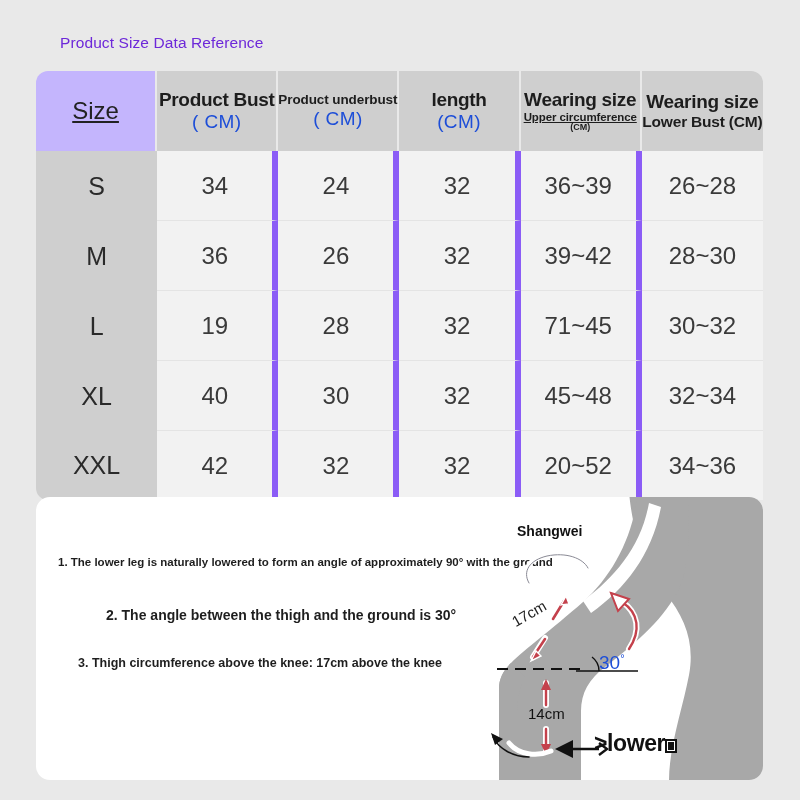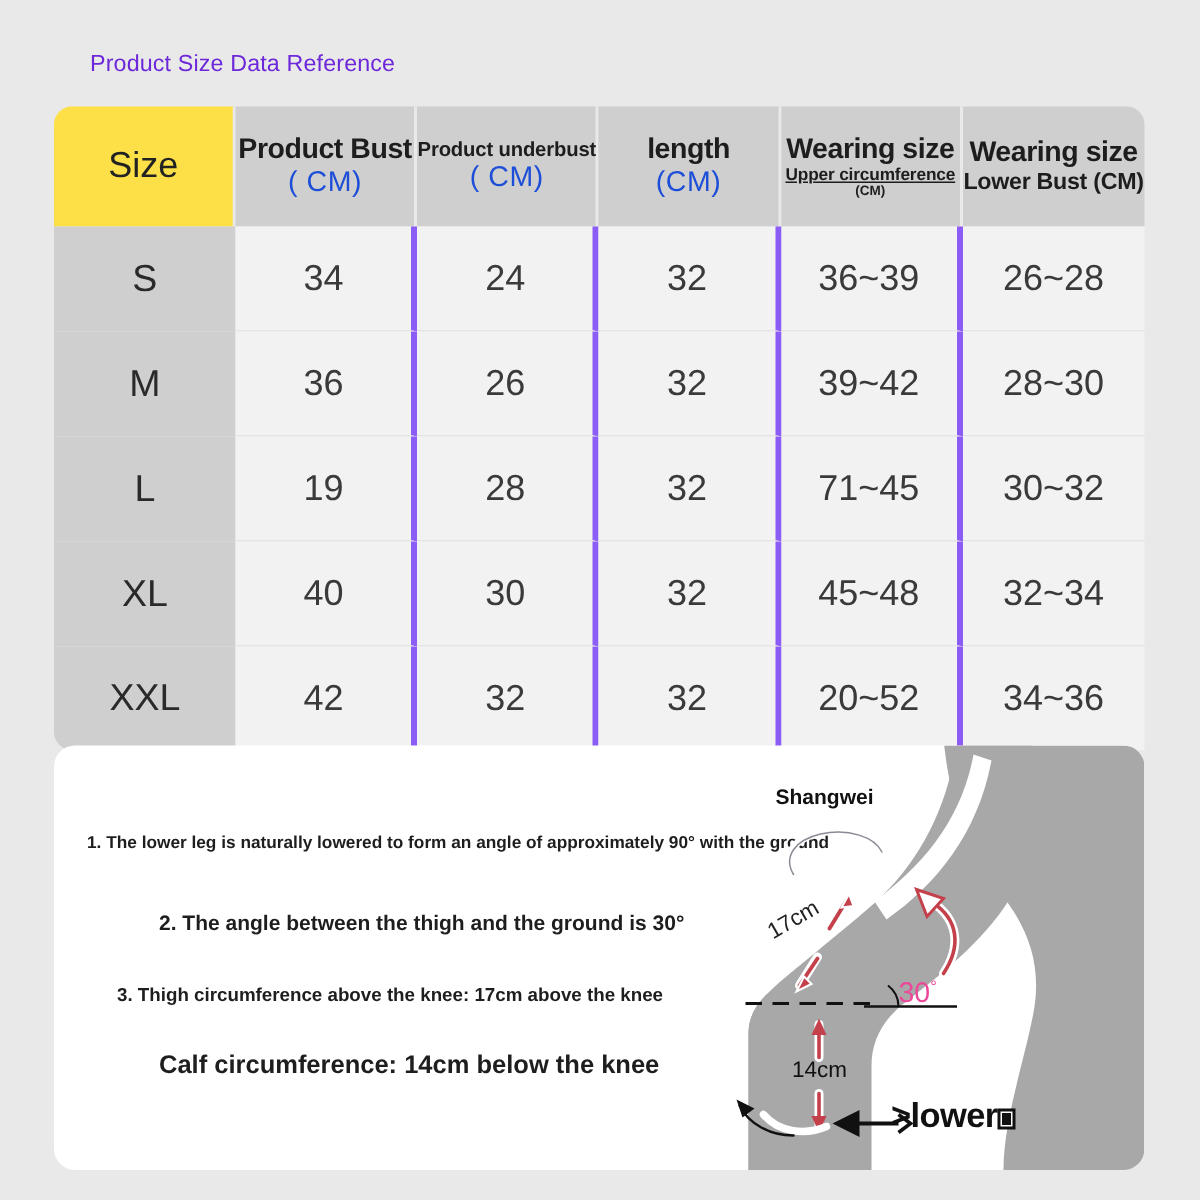--- a/index.html
+++ b/index.html
@@ -47,24 +47,25 @@
   
   .hdr {
     height: 80px;
     background: #cfcfcf;
     color: #1d1d1d;
     border-right: 2px solid #e9e9e9;
     line-height: 1.06;
   }
   .hdr:last-child { border-right: none; }
   .hdr-size {
-    background: #fde047;
+    background: #c4b5fd;
     border-top-left-radius: 12px;
     font-size: 24px;
     color: #222;
+    text-decoration: underline;
   }
   .hdr-last { border-top-right-radius: 12px; }
 
   .h-main {
     display: block;
     font-weight: bold;
     font-size: 19px;
     letter-spacing: -0.3px;
     font-stretch: condensed;
   }
@@ -106,21 +107,21 @@
     background: #cfcfcf;
     font-size: 25px;
     color: #2a2a2a;
     width: 82px;
   }
   .cell-size.last-size { border-bottom-left-radius: 12px; }
   .cell-val {
     background: #f2f2f2;
     font-size: 24px;
     color: #3a3a3a;
-    border-right: 4px solid #8b5cf6;
+    border-right: 6px solid #8b5cf6;
     border-bottom: 1px solid #e4e4e4;
     height: 69px;
   }
   .cell-val:last-child { border-right: none; }
   tr:last-child .cell-val { border-bottom: none; }
 
   
   .info-card {
     position: absolute;
     left: 36px;
@@ -158,21 +159,21 @@
     white-space: nowrap;
   }
   .lbl-shangwei { left: 84px; top: 26px; font-size: 14px; font-weight: bold; }
   .lbl-17cm {
     left: 80px; top: 117px;
     font-size: 15px;
     transform: rotate(-30deg);
     transform-origin: left center;
     color: #222;
   }
-  .lbl-30 { left: 166px; top: 155px; font-size: 19px; color: #ec4899; text-align: center; }
+  .lbl-30 { left: 166px; top: 155px; font-size: 19px; color: #1d4ed8; text-align: center; }
   .lbl-30 sup { font-size: 11px; vertical-align: super; }
   .lbl-14cm { left: 95px; top: 208px; font-size: 15px; color: #111; }
   .lbl-lower {
     left: 161px; top: 233px;
     font-size: 23px;
     font-weight: bold;
     font-stretch: condensed;
     letter-spacing: -0.4px;
   }
   .tofu {
@@ -267,21 +268,20 @@
       <td class="cell-val">34~36</td>
     </tr>
   </tbody>
 </table>
 
 <div class="info-card">
 
   <div class="note note-1">1. The lower leg is naturally lowered to form an angle of approximately 90° with the ground</div>
   <div class="note note-2">2. The angle between the thigh and the ground is 30°</div>
   <div class="note note-3">3. Thigh circumference above the knee: 17cm above the knee</div>
-  <div class="note note-4">Calf circumference: 14cm below the knee</div>
 
   <div class="diagram">
     <svg width="330" height="283" viewBox="0 0 330 283">
 
       <path d="M196,-5 L330,-5 L330,283 L236,283
                C236,250 250,210 256,178
                C262,146 252,120 232,96
                C214,74 200,40 196,-5 Z" fill="#a8a8a8"></path>
 
       <path d="M205,-5

